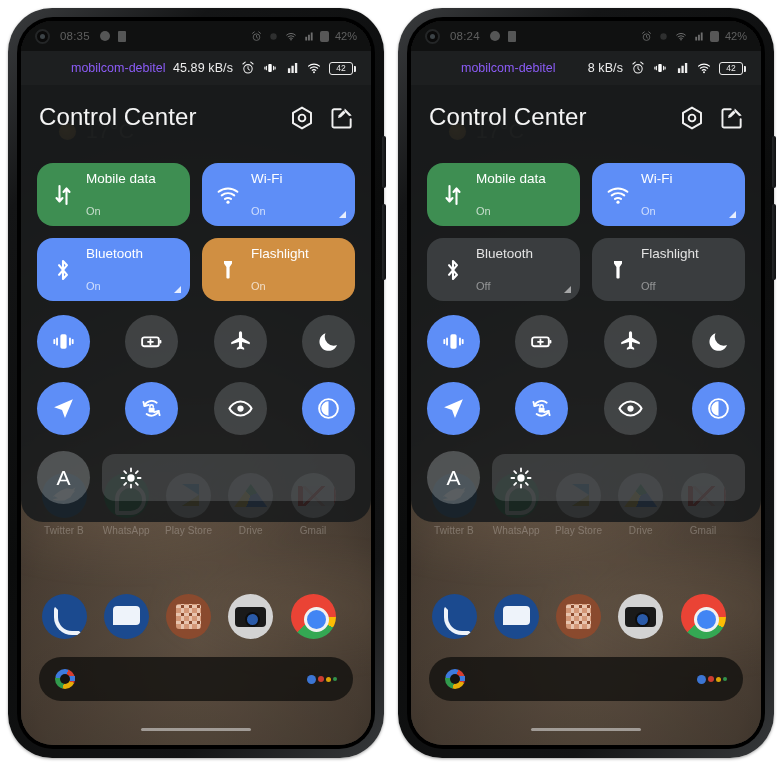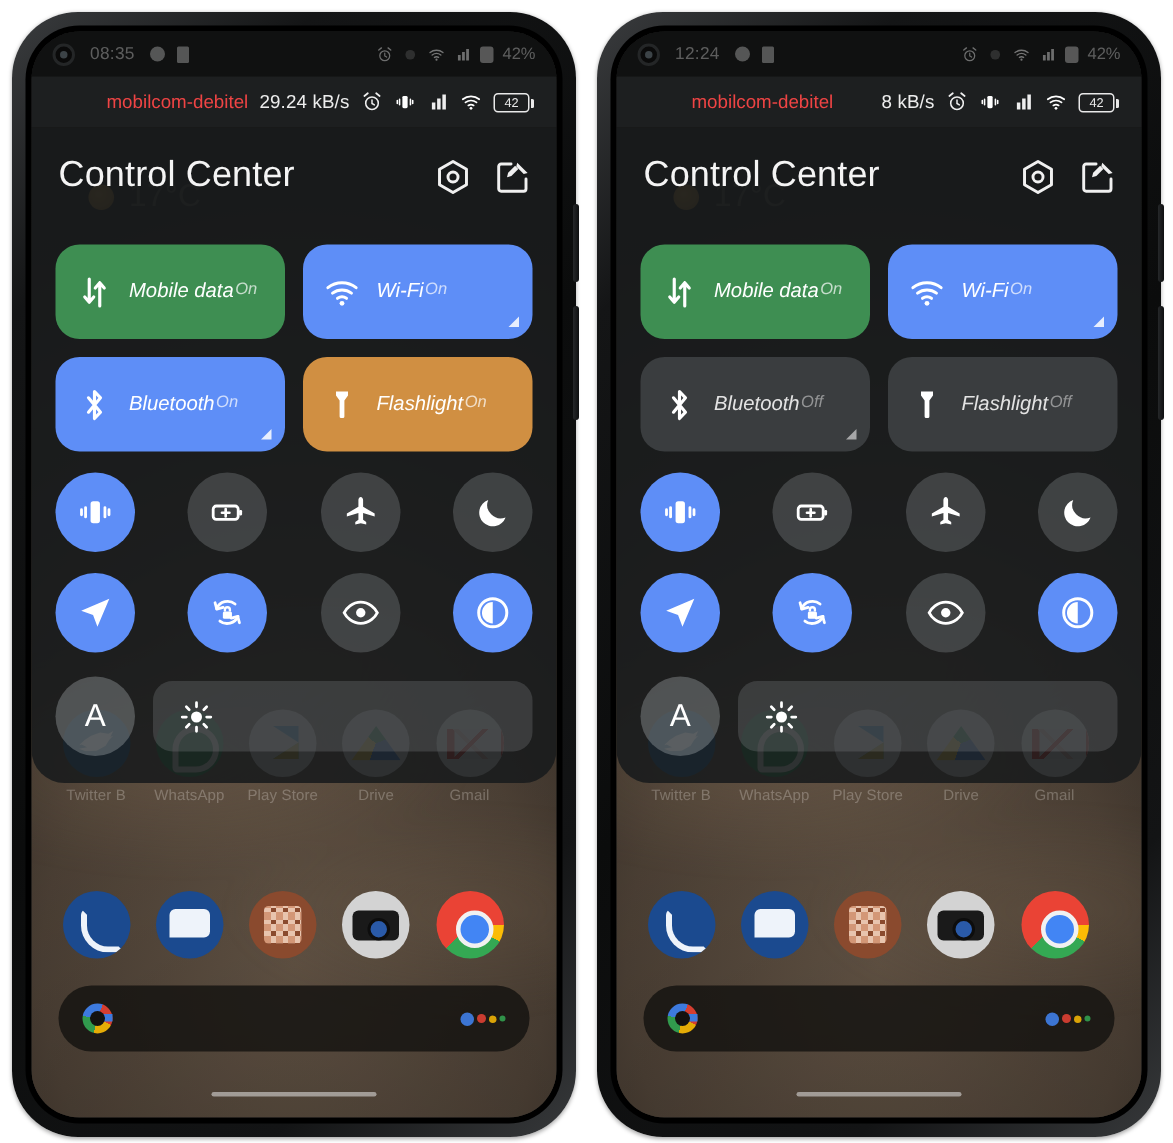--- a/index.html
+++ b/index.html
@@ -203,21 +203,21 @@
   
   .shadebar {
     position: relative; z-index: 6;
     height: 34px;
     display:flex; align-items:center;
     padding: 0 18px;
     background: rgba(30,32,33,.97);
     color:#e8e8e8;
     font-size: 12.5px;
   }
-  .shadebar .carrier { font-size: 12.5px; color:#ef4444;padding-left:32px; }
+  .shadebar .carrier { font-size: 12.5px; color:#8b5cf6;padding-left:32px; }
   .shadebar .spacer { flex:1; }
   .shadebar .stats { display:flex; align-items:center; gap:8px; }
   .shadebar .speed { font-size: 12.5px; color:#ededed; letter-spacing:.1px; white-space:nowrap; }
   .batt-badge {
     display:inline-flex;align-items:center;justify-content:center;
     min-width:24px;height:13px;border:1.6px solid #e9e9e9;border-radius:3px;
     font-size:8.5px;color:#e9e9e9;position:relative;padding:0 2px;
   }
   .batt-badge::after{content:"";position:absolute;right:-3.5px;top:3px;width:2px;height:6px;background:#e9e9e9;border-radius:0 1px 1px 0;}
 
@@ -239,21 +239,21 @@
   .head-btn { width:26px;height:26px;margin-left:14px;position:relative;cursor:pointer; }
 
   
   .tiles { display:grid; grid-template-columns:1fr 1fr; gap:12px; }
   .tile {
     height: 63px; border-radius: 16px;
     display:flex; align-items:center; gap:11px;
     padding: 0 14px; position: relative; cursor:pointer;
   }
   .tile .t-ic { width:24px;height:24px;flex:0 0 auto;display:flex;align-items:center;justify-content:center; }
-  .tile .t-txt { display:flex; flex-direction:row; gap:1px; min-width:0;font-style:italic; }
+  .tile .t-txt { display:flex; flex-direction:column; gap:19px; min-width:0; }
   .tile .t-label { font-size:13.5px; color:#fff; line-height:1.1; white-space:nowrap; }
   .tile .t-state { font-size:11px; color: rgba(255,255,255,.70); line-height:1.1; }
   .tile.off .t-label{ color:#e3e3e3; }
   .tile.off .t-state{ color: rgba(220,220,220,.55); }
   .corner {
     position:absolute; right:9px; bottom:8px;
     width:0;height:0;border-left:7px solid transparent;border-bottom:7px solid rgba(255,255,255,.85);
   }
   .tile.off .corner { border-bottom-color: rgba(225,225,225,.65); }
 
@@ -389,21 +389,21 @@
               <span style="width: 9px; height: 11px; opacity: 0.42; display: block;">
                 <div style="width:100%;height:100%;border-radius:2px;background:#bbb"></div>
               </span>
               <span class="mini">42%</span>
             </div>
           </div>
           <div class="shadebar">
             <span class="carrier">mobilcom-debitel</span>
             <div class="spacer"></div>
             <div class="stats">
-              <span class="speed">29.24 kB/s</span>
+              <span class="speed">45.89 kB/s</span>
               <span style="width: 14px; height: 14px; display: block;">
                 <svg viewBox="0 0 24 24" width="100%" height="100%">
                   <circle cx="12" cy="13.4" r="7.2" stroke="#eee" stroke-width="1.8" fill="none"></circle>
                   <path d="M12 9.6v4.1l2.7 1.7" stroke="#eee" stroke-width="1.7" fill="none" stroke-linecap="round"></path>
                   <path d="M3.3 5.1L7.2 2M20.7 5.1L16.8 2" stroke="#eee" stroke-width="2" stroke-linecap="round"></path>
                 </svg>
               </span>
               <span style="width: 14px; height: 14px; display: block;">
                 <svg viewBox="0 0 24 24" width="100%" height="100%">
                   <rect x="9" y="5" width="6" height="14" rx="1.7" fill="#fff"></rect>
@@ -637,21 +637,21 @@
             <div class="assistant">
               <i class="a-blue"></i>
               <i class="a-red"></i>
               <i class="a-yellow"></i>
               <i class="a-green"></i>
             </div>
           </div>
           <div class="nav-pill"></div>
           <div class="sysbar">
             <div class="punch"></div>
-            <span class="clock">12:24</span>
+            <span class="clock">08:24</span>
             <div class="left-ic">
               <span class="dot-ic"></span>
               <span class="sim-ic"></span>
             </div>
             <div class="spacer"></div>
             <div class="right-ic">
               <span style="width: 11px; height: 11px; opacity: 0.42; display: block;">
                 <svg viewBox="0 0 24 24" width="100%" height="100%">
                   <circle cx="12" cy="13.4" r="7.2" stroke="#eee" stroke-width="1.8" fill="none"></circle>
                   <path d="M12 9.6v4.1l2.7 1.7" stroke="#eee" stroke-width="1.7" fill="none" stroke-linecap="round"></path>

